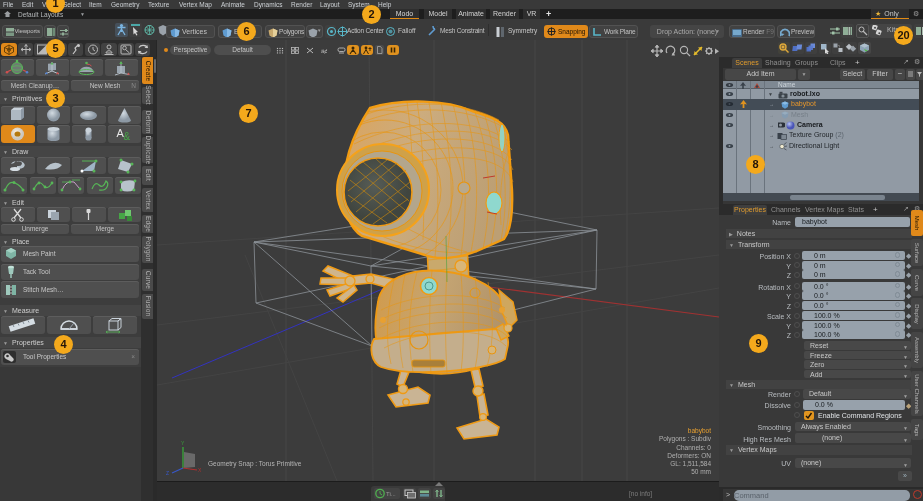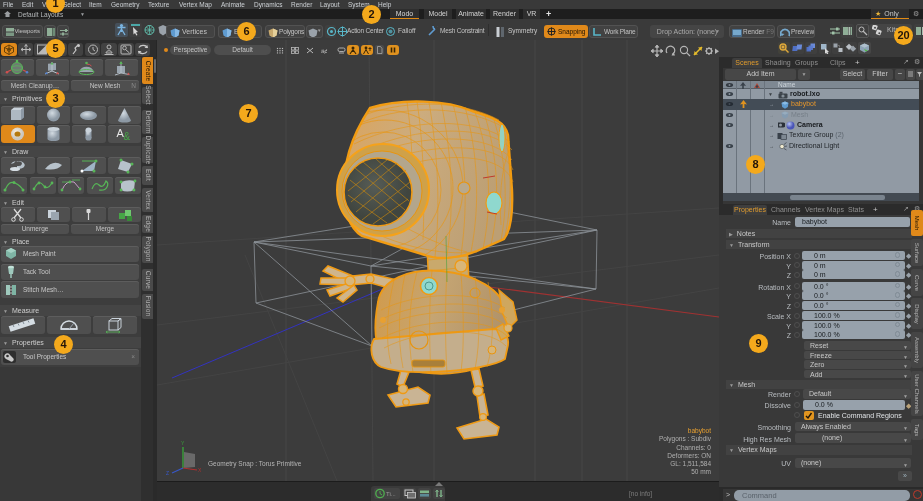--- a/index.html
+++ b/index.html
@@ -1134,21 +1134,21 @@
       </div>
     <div class="pvtab" style="top:331px;height:45px;">
         <span>User Channels</span>
       </div>
     <div class="pvtab" style="top:379px;height:21px;">
         <span>Tags</span>
       </div>
 
     <div class="abs" style="left:0;top:447px;width:204px;height:2px;background:#2a2a2a;"></div>
     <span class="abs txt" style="left:7px;top:451px;color:#c0c0c0;font-size:7px;">&gt;</span>
-    <div class="abs" style="left:15px;top:449.5px;width:176px;height:11px;background:#929ca6;border-radius:5px;color:#5a626b;font-size:7.5px;line-height:11px;"><span style="margin-left:8px;">Command</span></div>
+    <div class="abs" style="left:15px;top:449.5px;width:176px;height:11px;background:#929ca6;border-radius:5px;color:#5a626b;font-size:7.5px;line-height:11px;"><span style="">Command</span></div>
     <div class="abs" style="left:193.5px;top:450px;width:9px;height:9px;border:1.6px solid #c0392b;border-radius:50%;"></div>
   </div>
 
   <div class="abs" style="left:157px;top:481px;width:562px;height:20px;background:#2c2c2c;" id="bottombar">
     <div class="abs" style="left:0;top:0;width:562px;height:1px;background:#1c1c1c;"></div>
     <div class="abs" style="left:214px;top:5px;width:74px;height:15px;background:#3a3a3a;border-radius:3px 3px 0 0;"></div>
     <div class="abs" style="left:217px;top:7px;width:26px;height:11px;background:#434343;border-radius:2px;">
       <svg width="26" height="11">
           <circle cx="6" cy="5.5" r="4.2" fill="none" stroke="#4fae4f" stroke-width="1.3"></circle>
           <path d="M6 3 V5.5 L8 7" stroke="#4fae4f" stroke-width="1" fill="none"></path>

